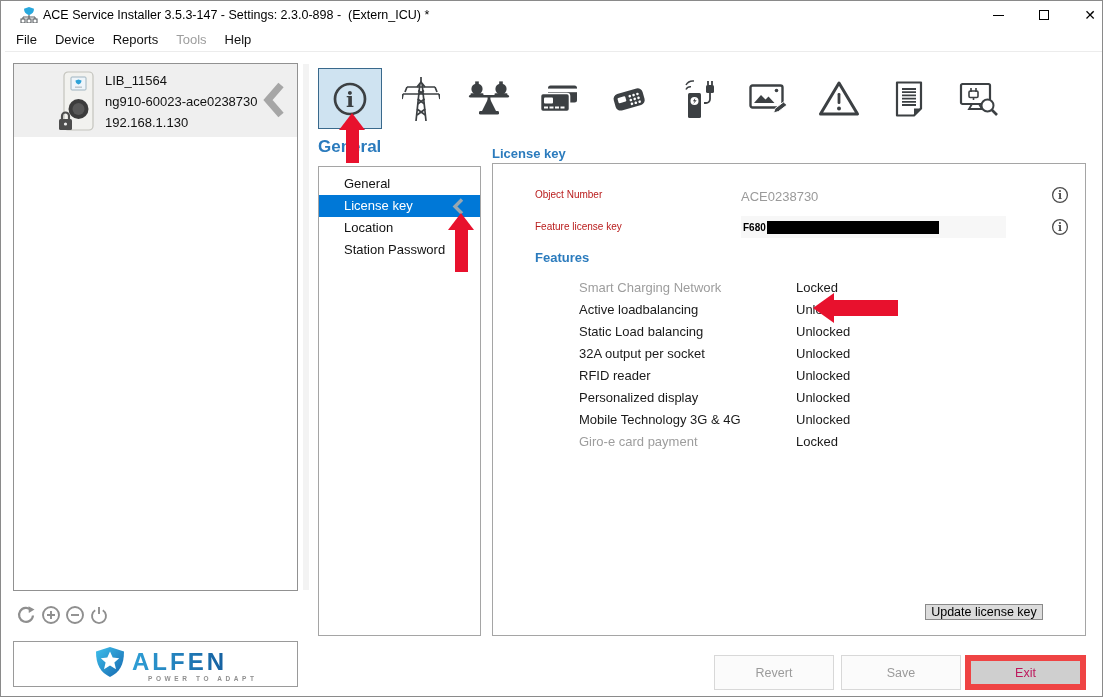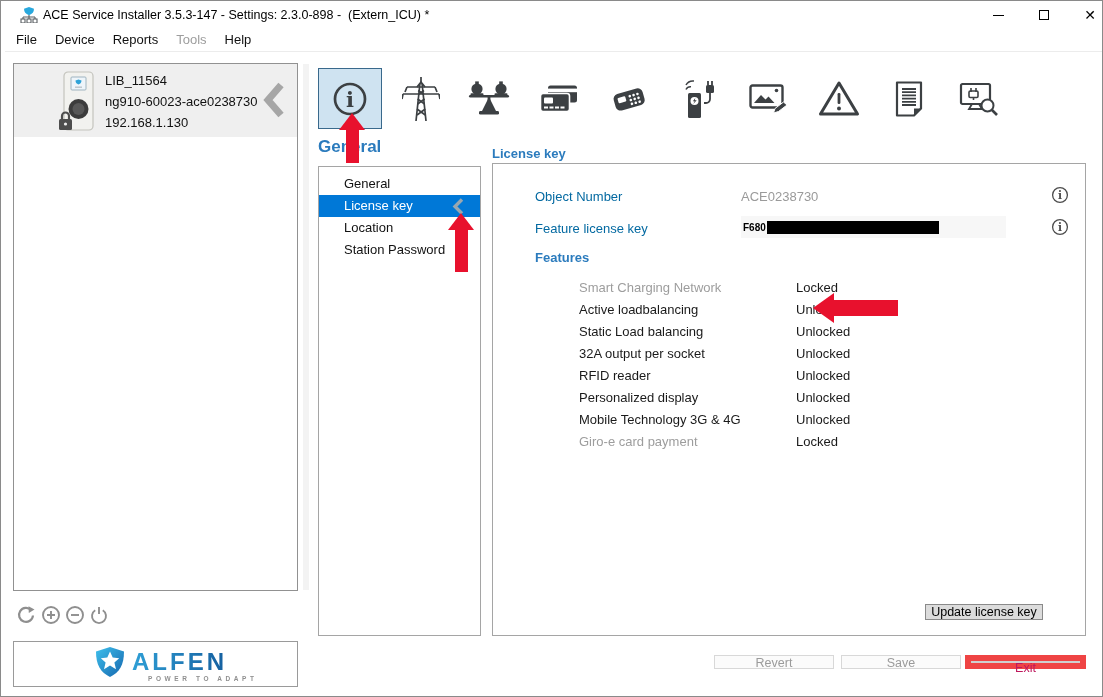--- a/index.html
+++ b/index.html
@@ -45,35 +45,35 @@
   
   #section-title { position:absolute; left:317px; top:136px; font-size:17px; font-weight:bold; color:#2b7bbd; }
   #subnav { position:absolute; left:317px; top:165px; width:163px; height:470px; border:1px solid #a5a5a5; background:#fff; padding-top:6px; }
   .nav-row { position:relative; height:22px; line-height:22px; padding-left:25px; font-size:13px; color:#111; }
   .nav-row.selected { background:#0078d7; color:#fff; }
   .nav-row .nav-chevron { position:absolute; right:16px; top:3px; }
 
   
   #panel-title { position:absolute; left:491px; top:145px; font-size:13px; font-weight:bold; color:#2b7bbd; }
   #main-panel { position:absolute; left:491px; top:162px; width:594px; height:473px; border:1px solid #a5a5a5; background:#fff; }
-  .fld-label { position:absolute; left:42px; font-size:13px; color:#0369a1; }
+  .fld-label { position:absolute; left:42px; font-size:10px; color:#b91c1c; }
   .fld-value-muted { position:absolute; left:248px; font-size:13px; color:#9a9a9a; }
   #license-field { position:absolute; left:248px; top:52px; width:265px; height:22px; background:#f7f7f7; display:flex; align-items:center; padding-left:2px; }
   #license-field b { font-size:10px; color:#000; }
   #redaction { display:inline-block; width:172px; height:13px; background:#000; margin-left:1px; }
   .info-badge { position:absolute; left:558px; width:18px; height:18px; }
   #features-title { position:absolute; left:42px; top:86px; font-size:13px; font-weight:bold; color:#2b7bbd; }
   .feat-row { position:absolute; left:42px; width:540px; height:20px; font-size:13px;margin-left:44px; }
   .feat-row .feat-status { position:absolute; left:217px; color:#1a1a1a; }
   .feat-row .feat-name { color:#1a1a1a; }
   .feat-row.muted .feat-name { color:#9d9d9d; }
 
   button { font-family:"Liberation Sans",sans-serif; font-size:12.5px; }
   #update-btn { position:absolute; left:432px; top:440px; width:118px; height:16px; background:#dcdcdc; border:1px solid #8a8a8a; color:#000; }
-  .footer-btn { position:absolute; top:654px; width:120px; height:14px; }
+  .footer-btn { position:absolute; top:654px; width:120px; height:35px; }
   .footer-btn.dim { background:#fbfbfb; border:1px solid #d8d8d8; color:#9b9b9b; }
   #exit-btn { background:#cfcfcf; border:6px solid #ef4444; color:#be185d; }
 
   
   .arrow-up { position:absolute; z-index:10; width:26px; }
   .arrow-up .head { width:0; height:0; border-left:13px solid transparent; border-right:13px solid transparent; border-bottom:17px solid #e8112d; }
   .arrow-up .shaft { width:13px; margin:0 auto; background:#e8112d; }
   .arrow-left { position:absolute; z-index:10; display:flex; align-items:center; }
   .arrow-left .head { width:0; height:0; border-top:15px solid transparent; border-bottom:15px solid transparent; border-right:21px solid #e8112d; }
   .arrow-left .shaft { width:64px; height:16px; background:#e8112d; }

